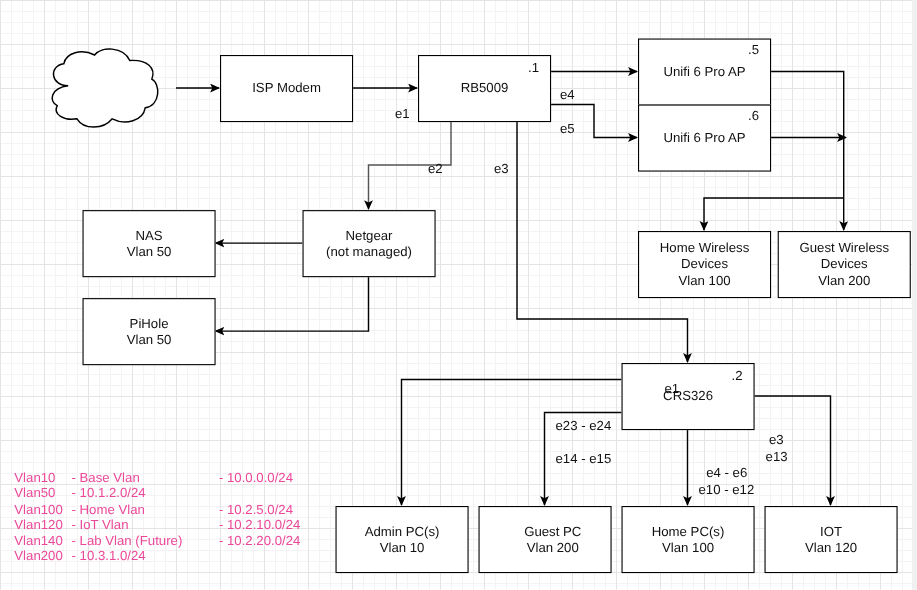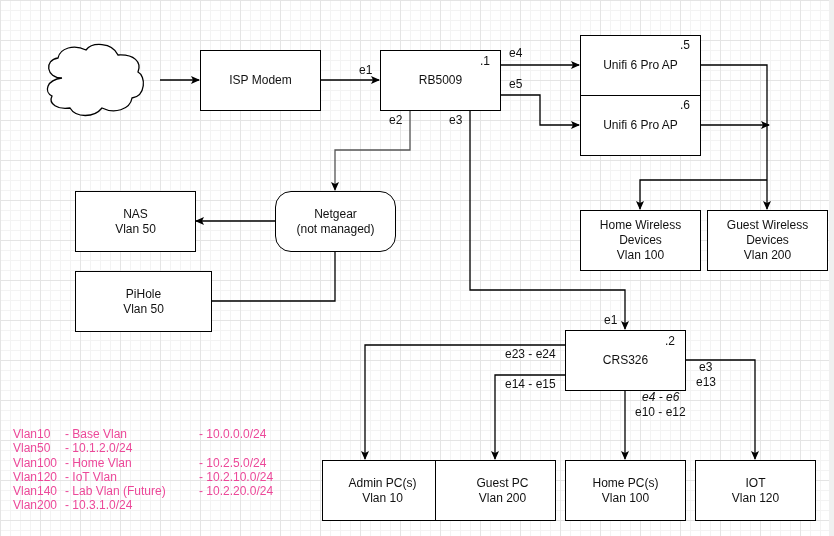--- a/index.html
+++ b/index.html
@@ -14,21 +14,21 @@
     background-size: 40px 40px, 40px 40px, 10px 10px, 10px 10px;
     background-position: 0 0, 0 0, 0 0, 0 0;
   }
   #rightstrip { position:absolute; left:829px; top:0; width:5px; height:536px; background:#f0f0f0; }
   svg#wires { position:absolute; left:0; top:0; }
   .node { position:absolute; box-sizing:border-box; border:1.5px solid #000; background:#fff;
     display:flex; align-items:center; justify-content:center; text-align:center;
     font-size:12px; line-height:15px; color:#111; }
   .node .lines { display:flex; flex-direction:column; }
   .ip { position:absolute; font-size:12px; color:#111; }
-  .port { position:absolute; font-size:12px; color:#111; white-space:nowrap; line-height:15px; }
+  .port { position:absolute; font-size:12px; color:#111; white-space:nowrap; line-height:15px;margin-top:33px; }
   .legend { position:absolute; left:13px; top:427px; font-size:12px; line-height:14.3px; color:#ec4899; }
   .legend .row { display:flex; }
   .legend .c1 { width:52px; }
   .legend .c2 { width:134px; }
 </style>
 </head>
 <body>
 
 <div id="canvas"></div>
 <div id="rightstrip"></div>
@@ -80,35 +80,35 @@
   <span class="ip" style="right:10px;top:2px;">.5</span>
 </div>
 
 <div class="node" style="left:580px;top:95px;width:121px;height:61px;">
   <div class="lines">
       <span>Unifi 6 Pro AP</span>
     </div>
   <span class="ip" style="right:10px;top:2px;">.6</span>
 </div>
 
-<div class="node" style="left:275px;top:191px;width:121px;height:61px;border-radius:16px;">
+<div class="node" style="left:275px;top:191px;width:121px;height:61px;">
   <div class="lines">
     <span>Netgear</span>
     <span>(not managed)</span>
   </div>
 </div>
 
 <div class="node" style="left:75px;top:191px;width:121px;height:61px;">
   <div class="lines">
     <span>NAS</span>
     <span>Vlan 50</span>
   </div>
 </div>
 
-<div class="node" style="left:75px;top:271px;width:137px;height:61px;">
+<div class="node" style="left:75px;top:271px;width:121px;height:61px;">
   <div class="lines">
     <span>PiHole</span>
     <span>Vlan 50</span>
   </div>
 </div>
 
 <div class="node" style="left:580px;top:210px;width:121px;height:61px;">
   <div class="lines">
     <span>Home Wireless</span>
     <span>Devices</span>
@@ -124,21 +124,21 @@
   </div>
 </div>
 
 <div class="node" style="left:565px;top:330px;width:121px;height:61px;">
   <div class="lines">
       <span>CRS326</span>
     </div>
   <span class="ip" style="right:10px;top:3px;">.2</span>
 </div>
 
-<div class="node" style="left:305px;top:460px;width:121px;height:61px;margin-left:17px;">
+<div class="node" style="left:305px;top:460px;width:121px;height:61px;">
   <div class="lines">
     <span>Admin PC(s)</span>
     <span>Vlan 10</span>
   </div>
 </div>
 
 <div class="node" style="left:435px;top:460px;width:121px;height:61px;padding-left:14px;">
   <div class="lines">
     <span>Guest PC</span>
     <span>Vlan 200</span>
@@ -160,21 +160,21 @@
 </div>
 
 <span class="port" style="left:359px;top:63px;">e1</span>
 <span class="port" style="left:509px;top:46px;">e4</span>
 <span class="port" style="left:509px;top:77px;text-align:right;">e5</span>
 <span class="port" style="left:389px;top:113px;">e2</span>
 <span class="port" style="left:449px;top:113px;">e3</span>
 <span class="port" style="left:604px;top:313px;">e1</span>
 <span class="port" style="left:505px;top:347px;">e23 - e24</span>
 <span class="port" style="left:505px;top:377px;">e14 - e15</span>
-<span class="port" style="left:642px;top:390px;font-style:italic;">e4 - e6</span>
+<span class="port" style="left:642px;top:390px;">e4 - e6</span>
 <span class="port" style="left:635px;top:405px;">e10 - e12</span>
 <span class="port" style="left:699px;top:360px;">e3</span>
 <span class="port" style="left:696px;top:375px;">e13</span>
 
 <div class="legend">
   <div class="row">
       <span class="c1">Vlan10</span>
       <span class="c2">- Base Vlan</span>
       <span>- 10.0.0.0/24</span>
     </div>

